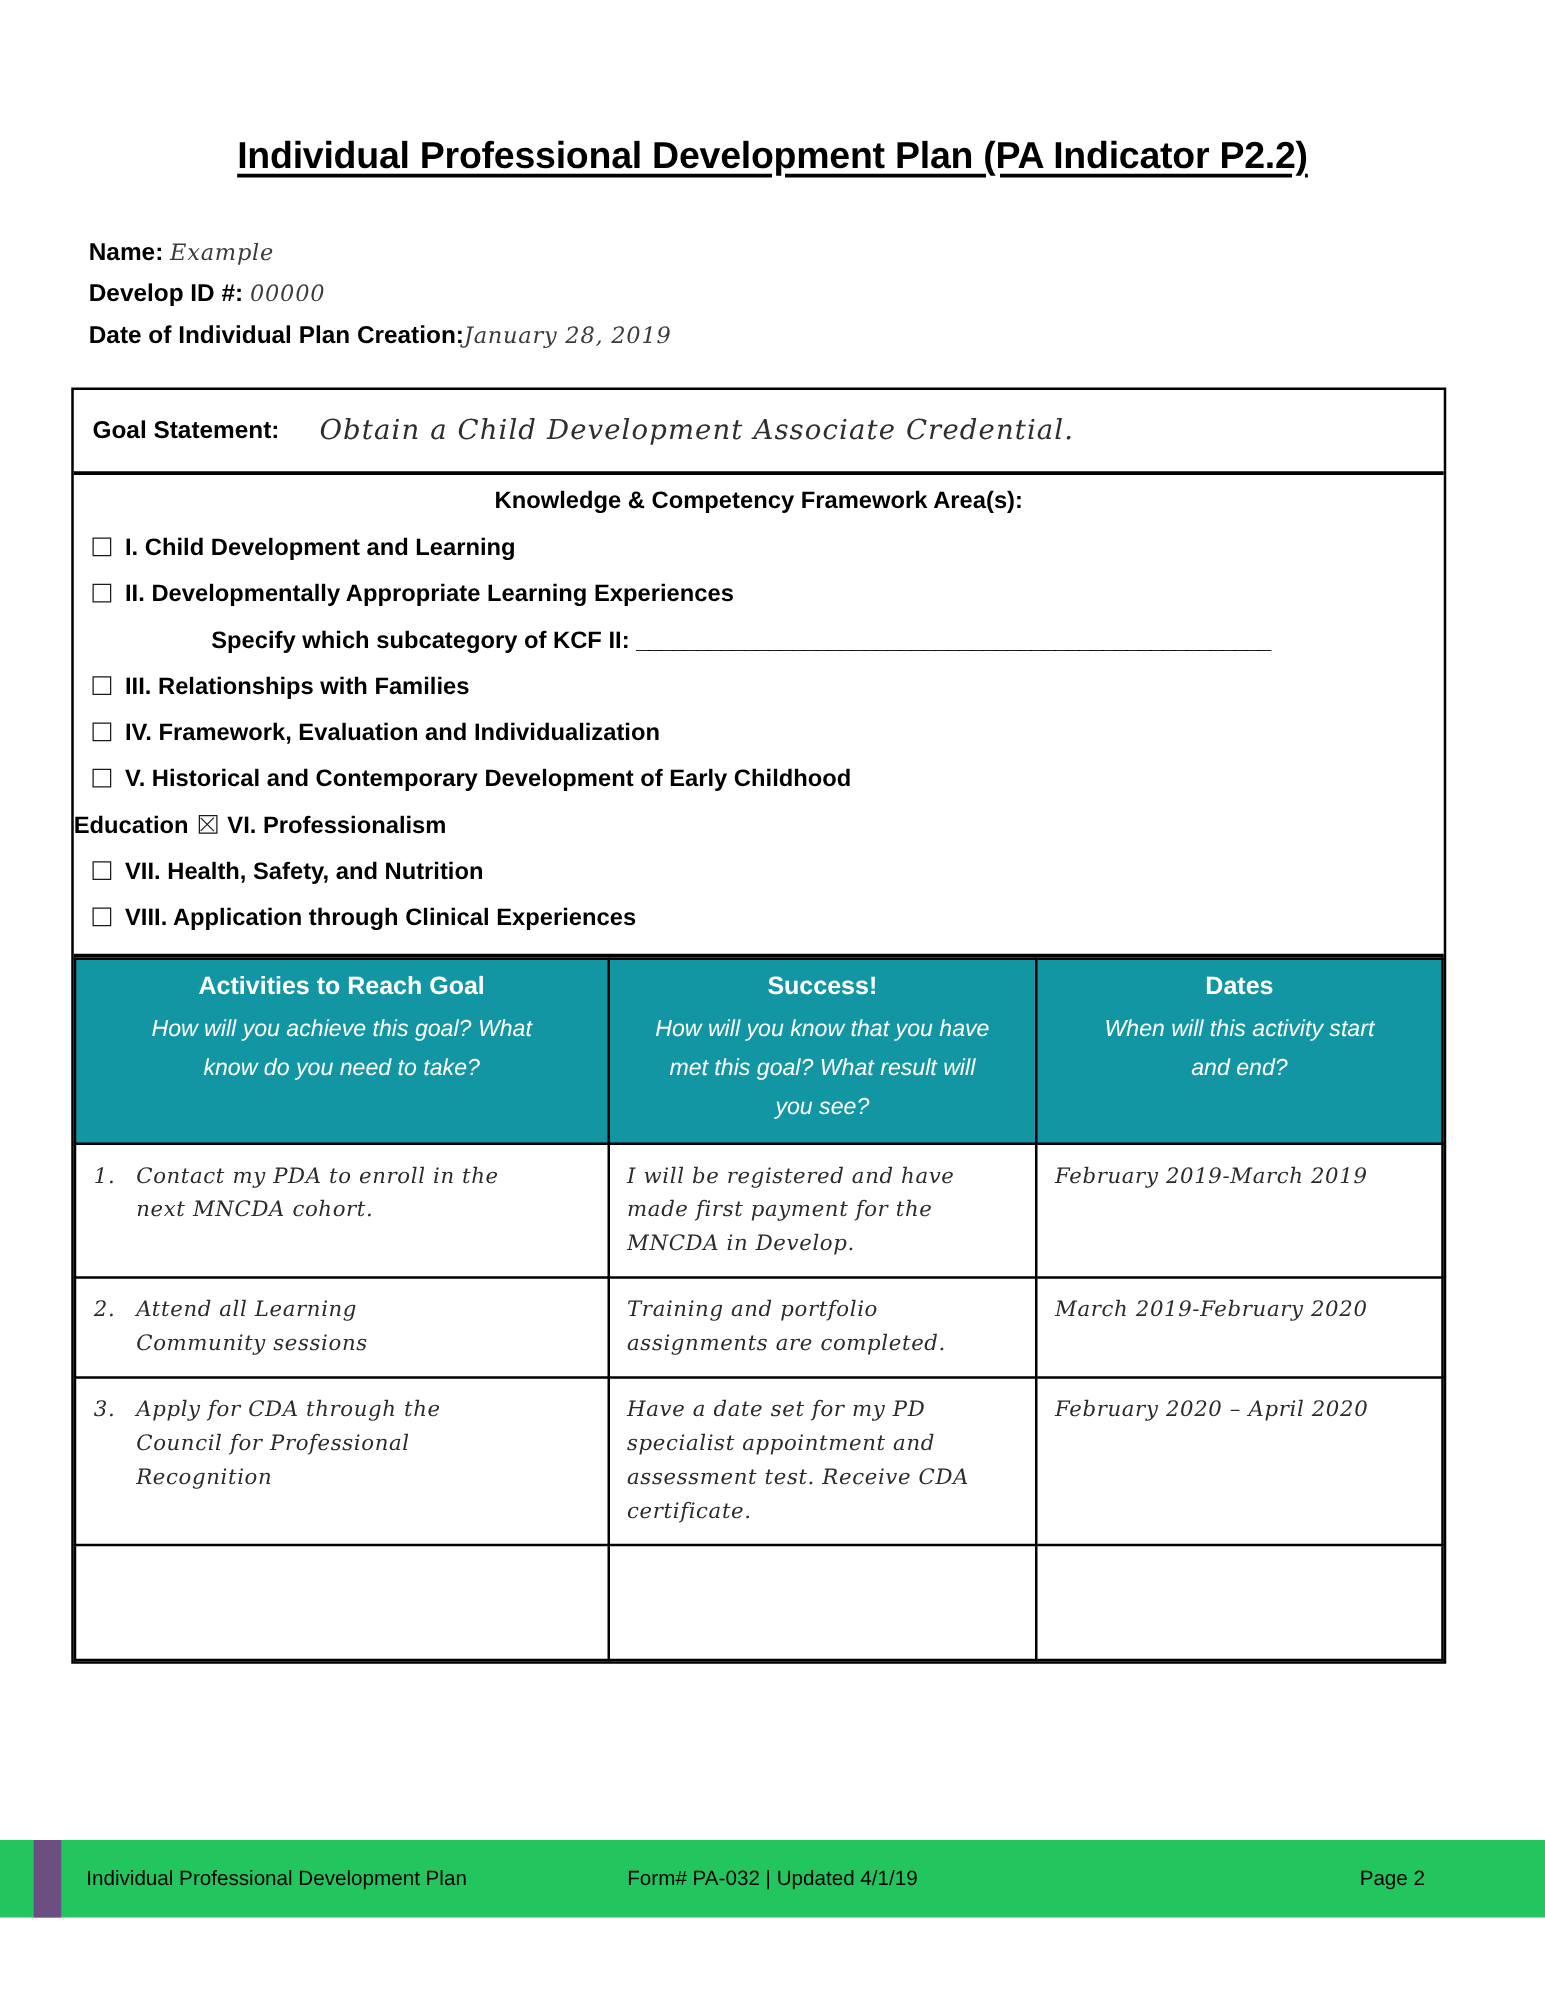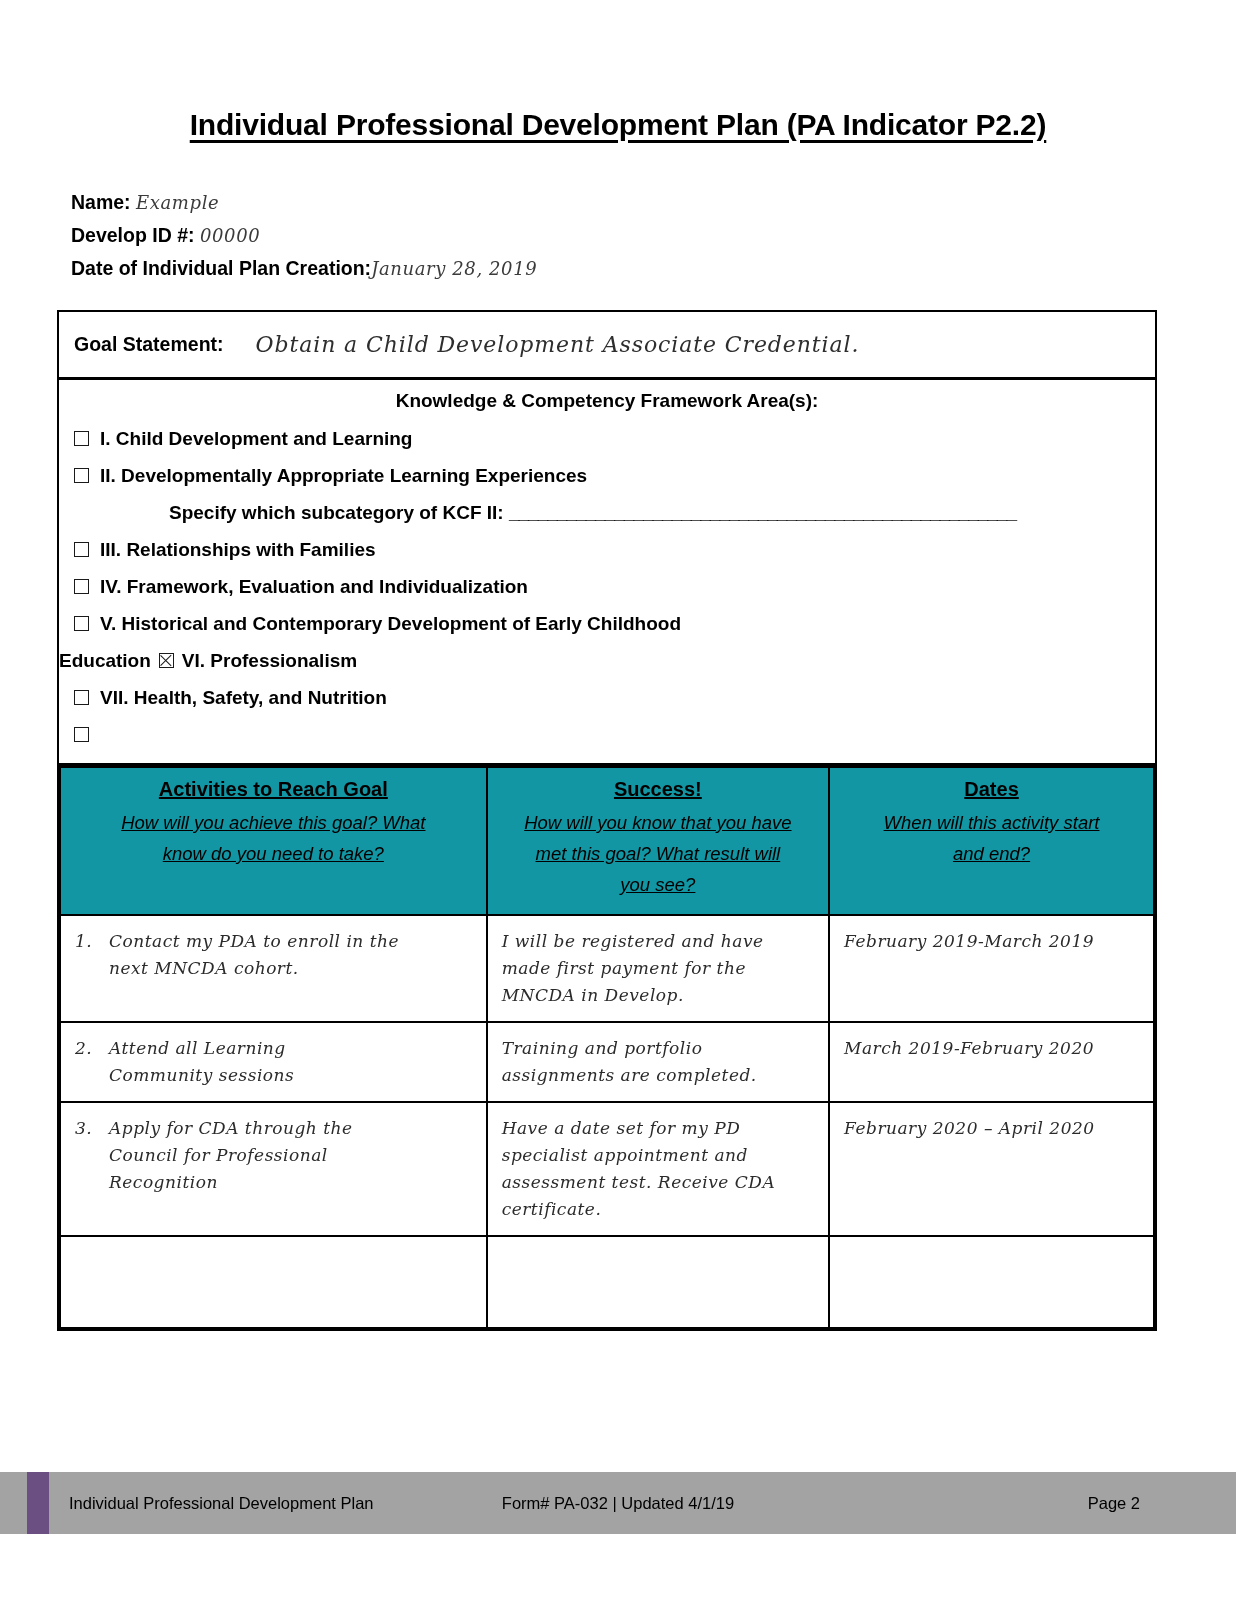--- a/index.html
+++ b/index.html
@@ -151,25 +151,24 @@
     border-collapse: collapse;
     table-layout: fixed;
   }
   table.act th, table.act td {
     border: 2px solid #000;
     vertical-align: top;
     box-sizing: border-box;
   }
   table.act th {
     background: #1296A3;
-    color: #000000;
+    color: #ffffff;
     padding: 10px 6px 14px 6px;
     text-align: center;
     border-color: #000;
-    text-decoration: underline;
   }
   .th-title {
     font-size: 20px;
     font-weight: bold;
     display: block;
     margin-bottom: 6px;
   }
   .th-sub {
     font-size: 18.5px;
     font-style: italic;
@@ -195,21 +194,21 @@
   .hang { padding-left: 34px; }
   tr.blank td { height: 92px; }
 
   
   .footer {
     position: absolute;
     left: 0;
     top: 1472px;
     width: 1236px;
     height: 62px;
-    background: #a3a3a3;
+    background: #22c55e;
   }
   .footer-accent {
     position: absolute;
     left: 27px;
     top: 0;
     width: 22px;
     height: 62px;
     background: #6B4E82;
   }
   .footer-left {
@@ -297,21 +296,21 @@
 
     <div class="kcf-item" style="padding-left:0">
       <span>Education</span><span class="cbox checked inline-cb"></span><span>VI. Professionalism</span>
     </div>
 
     <div class="kcf-item">
       <span class="cbox"></span><span>VII. Health, Safety, and Nutrition</span>
     </div>
 
     <div class="kcf-item">
-      <span class="cbox"></span>
+      <span class="cbox"></span><span>VIII. Application through Clinical Experiences</span>
     </div>
   </div>
 
   <table class="act">
     <colgroup>
       <col style="width:39.0%">
       <col style="width:31.3%">
       <col style="width:29.7%">
     </colgroup>
     <thead>

